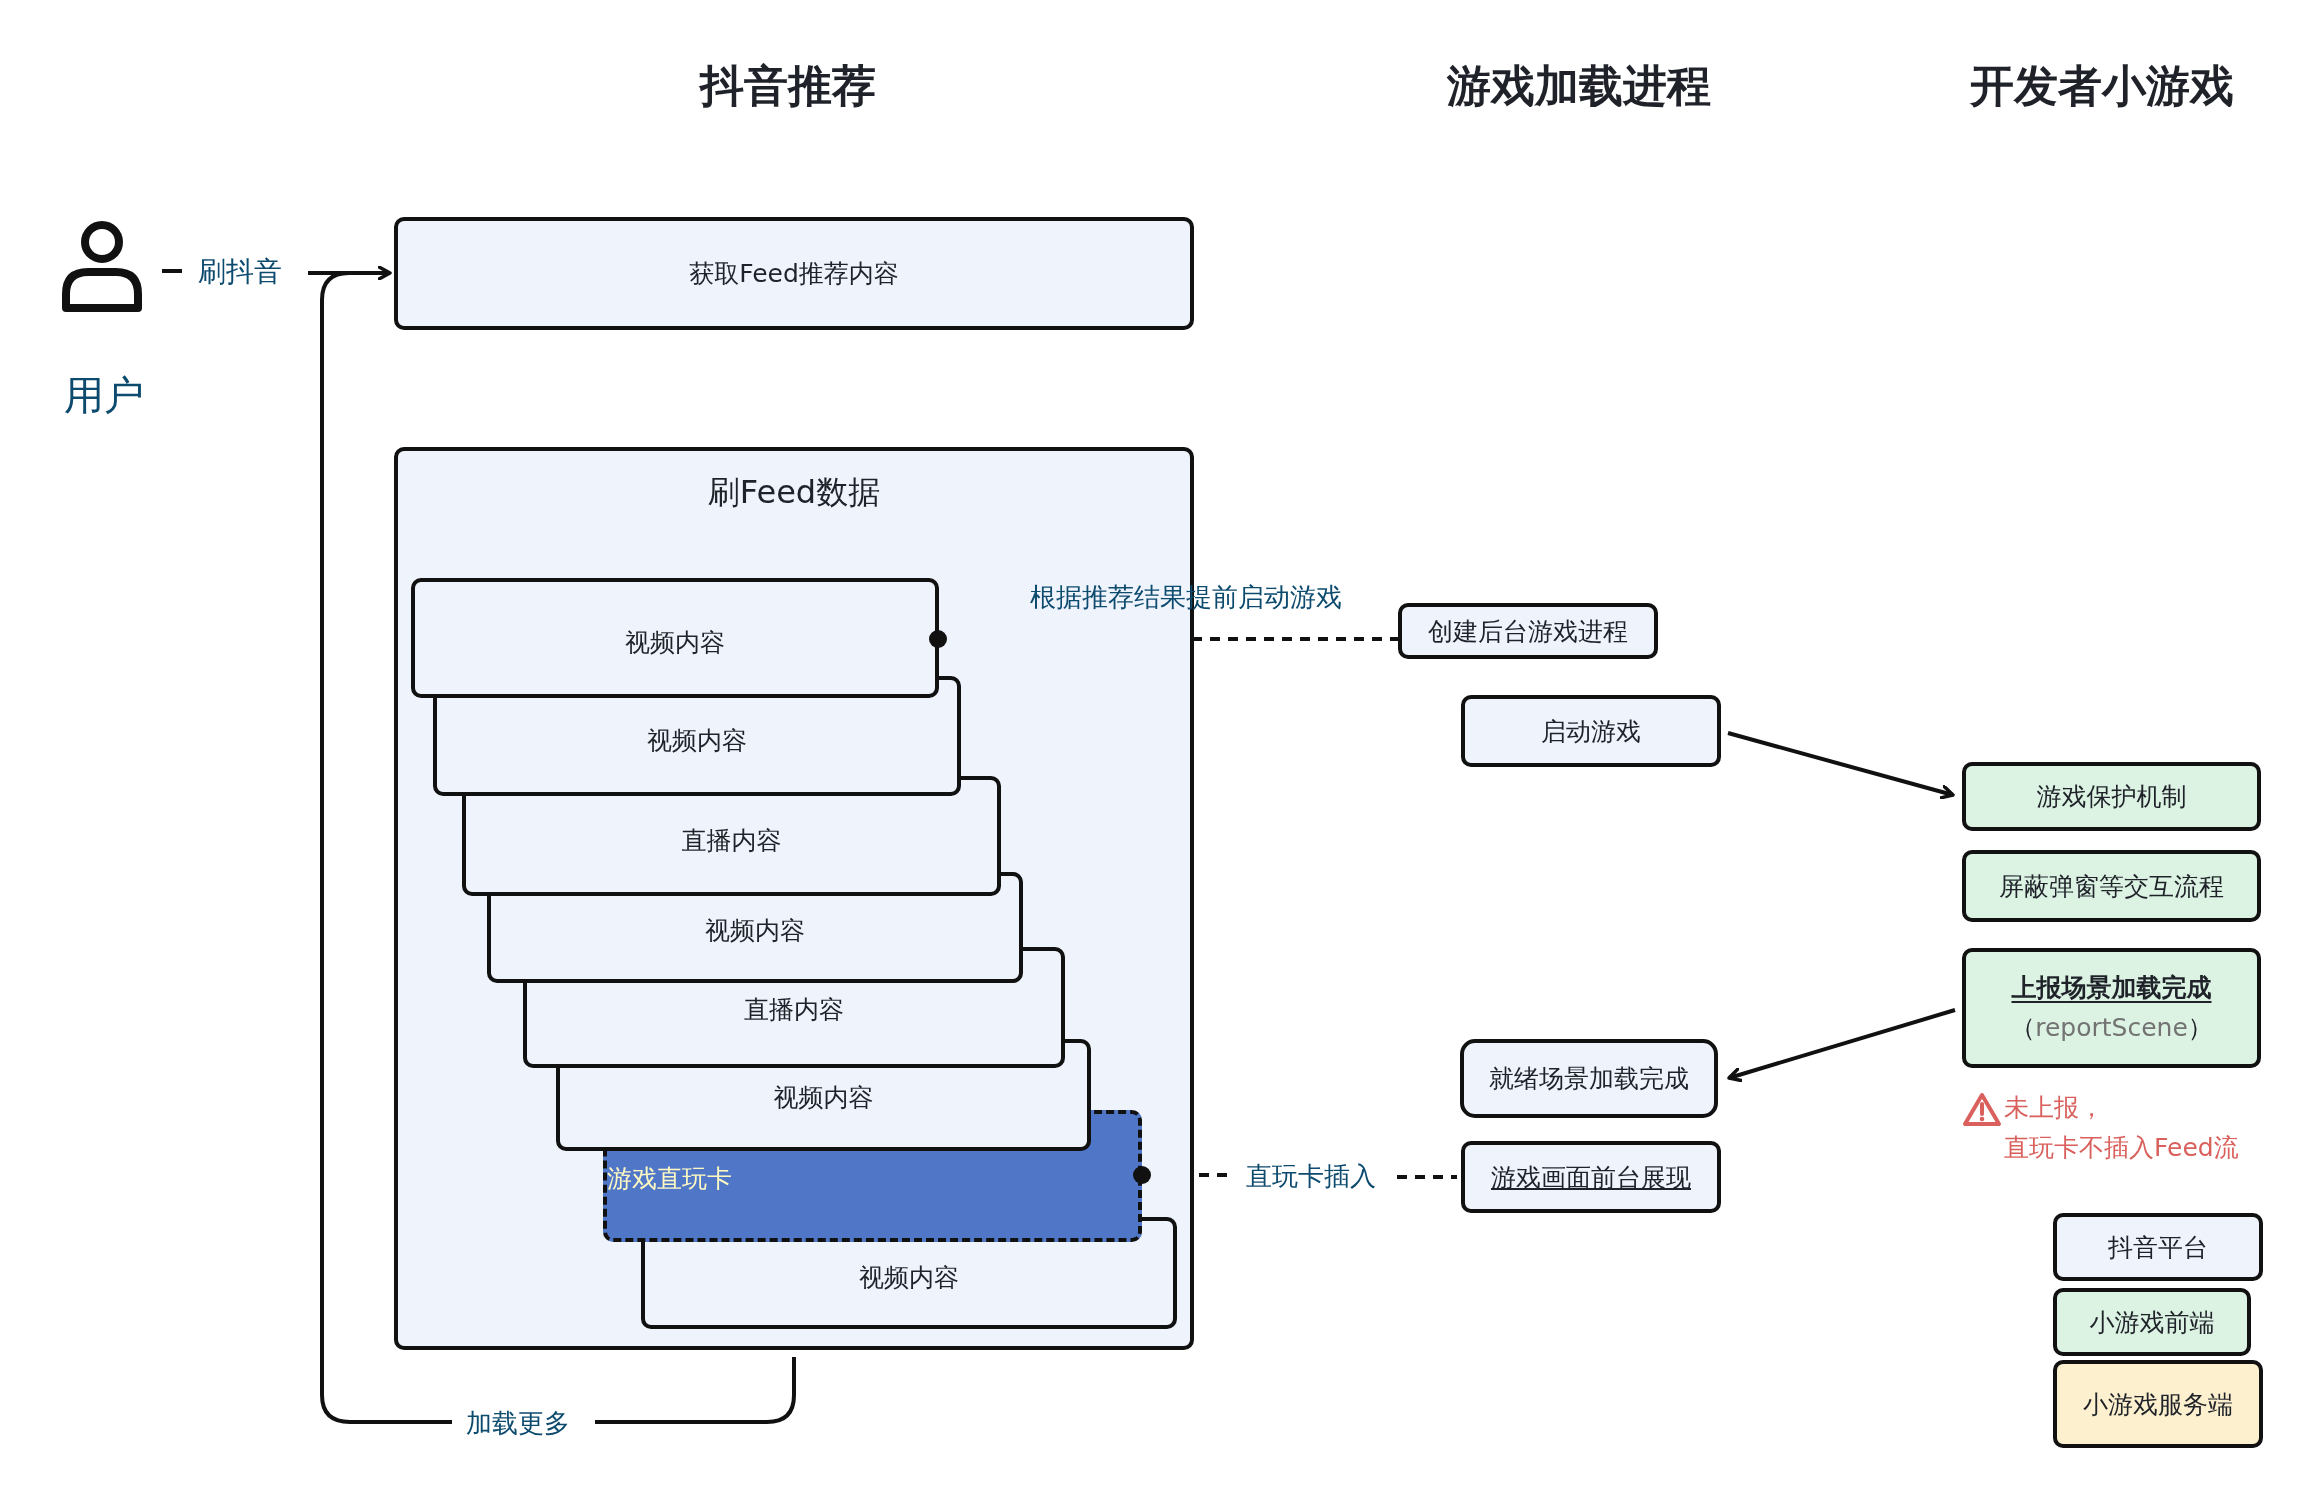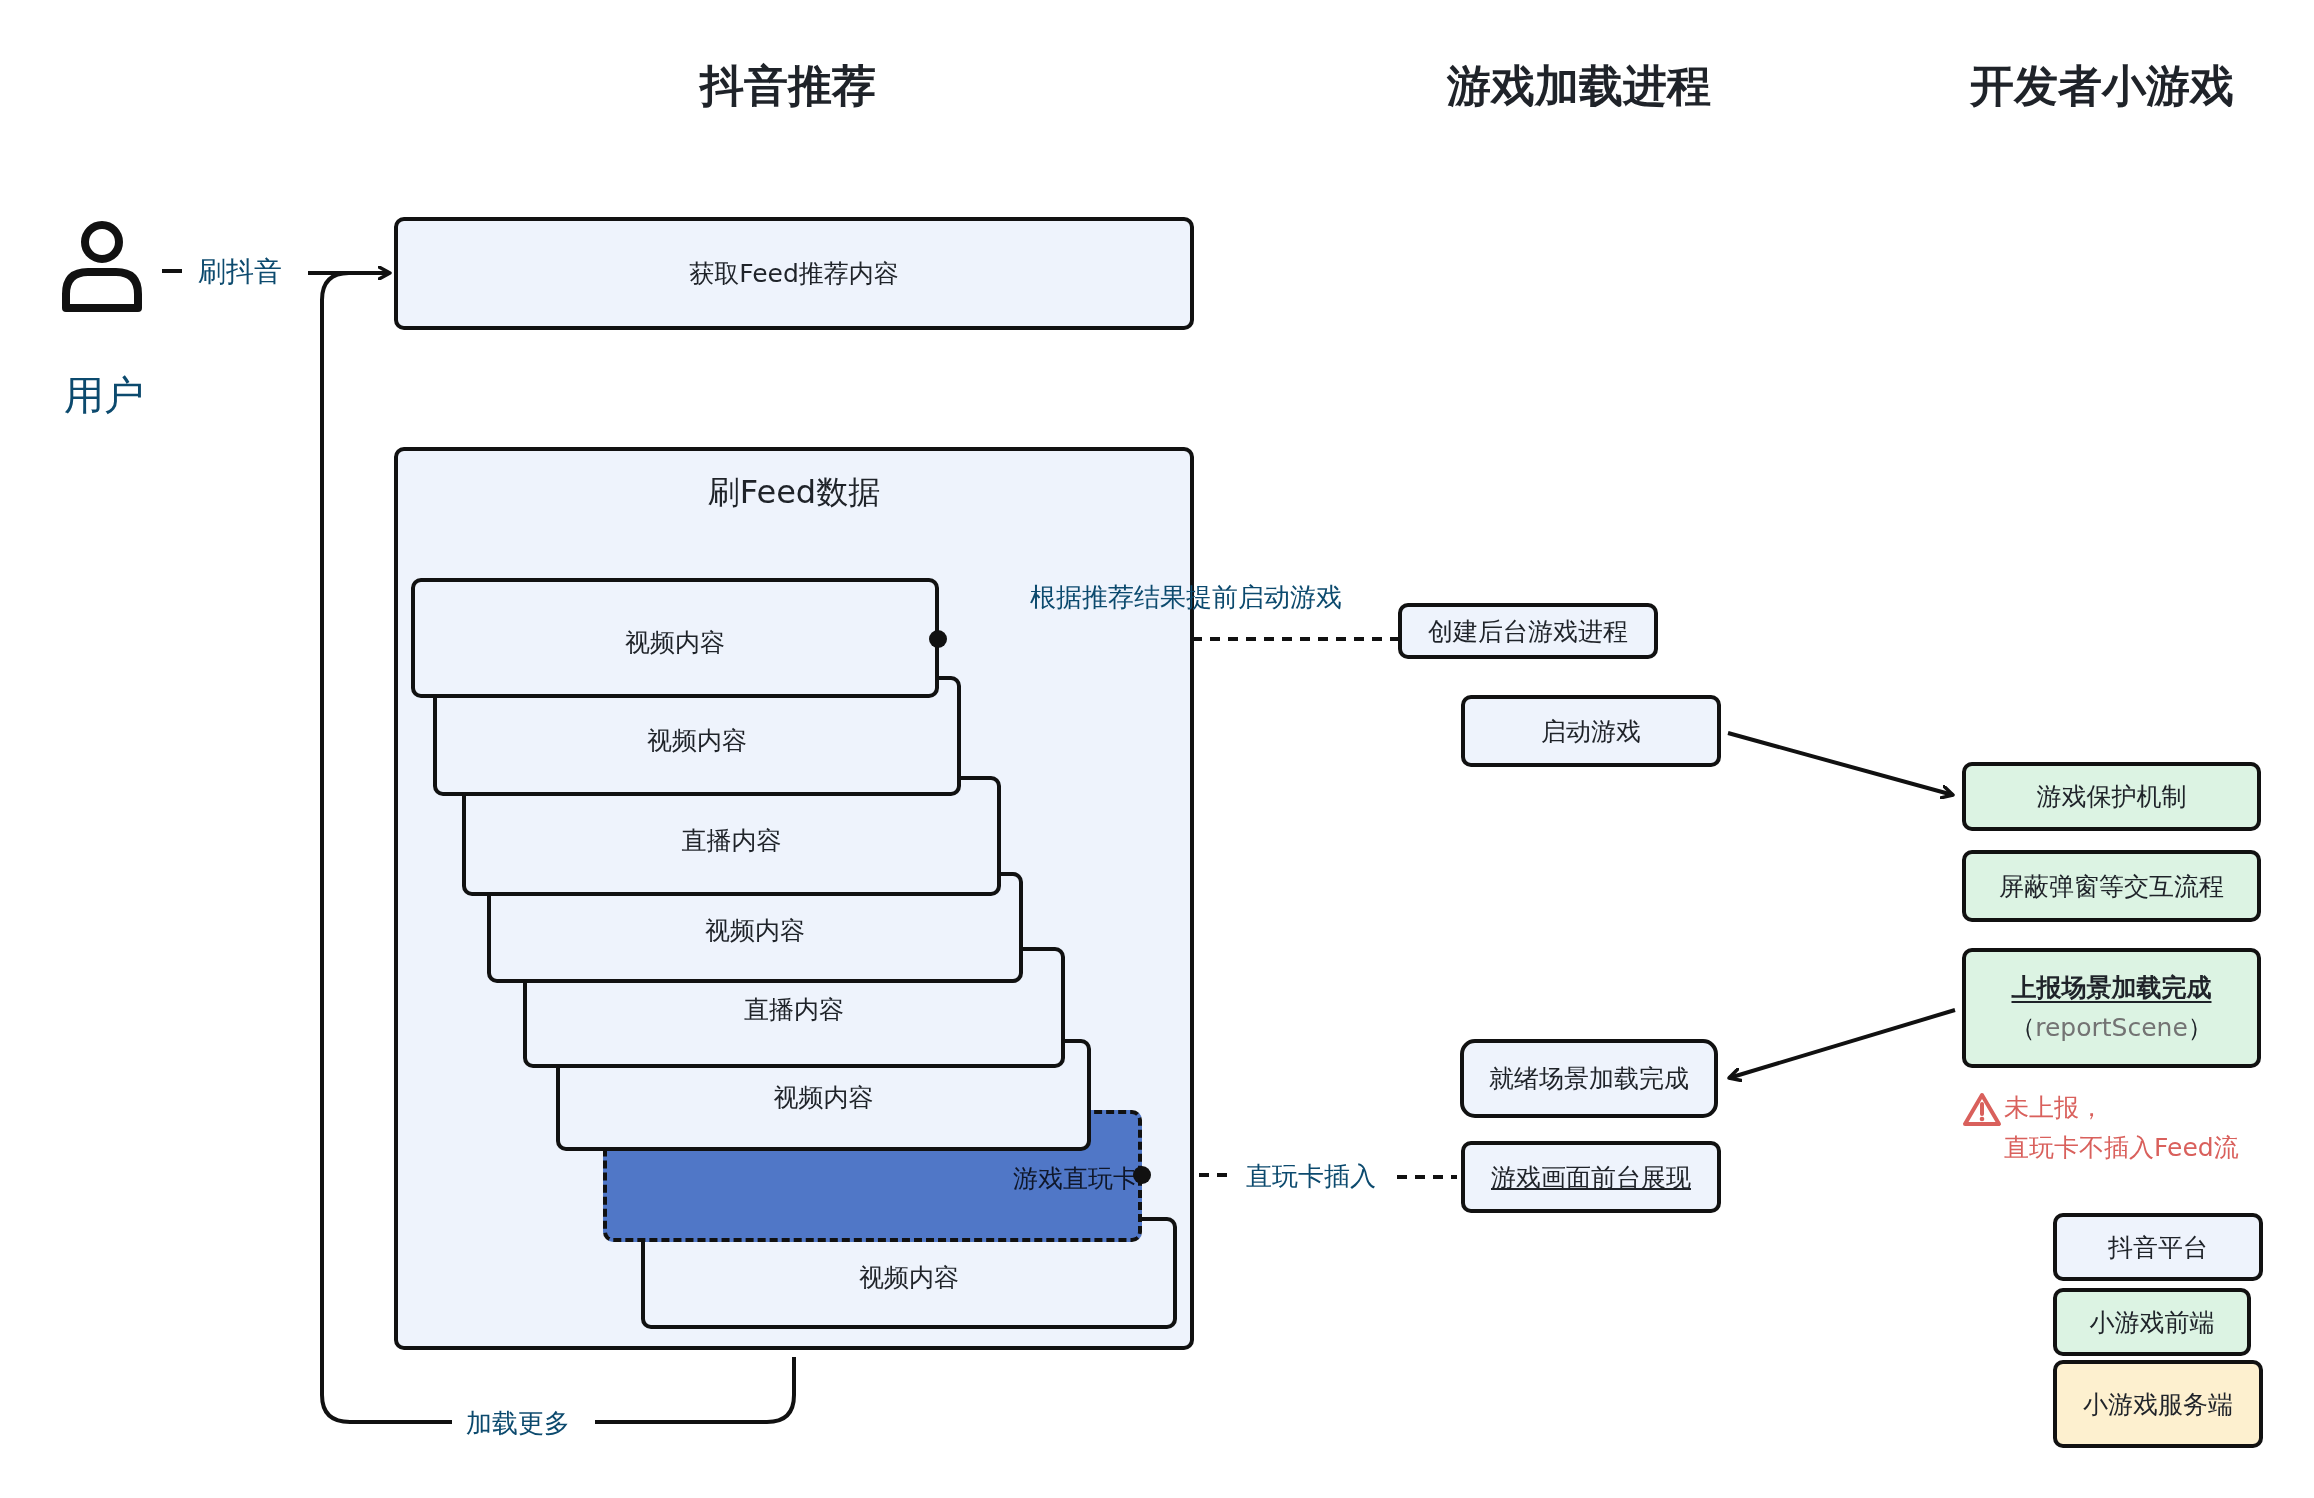--- a/index.html
+++ b/index.html
@@ -8,22 +8,22 @@
   .abs { position: absolute; box-sizing: border-box; }
   .col-title { font-size: 44px; font-weight: bold; color: #1f2329; white-space: nowrap; line-height: 1; }
   .box { border: 4px solid #111; border-radius: 10px; display: flex; align-items: center; justify-content: center;
          font-size: 25px; color: #1f2329; white-space: nowrap; }
   .blue { background: #eef3fc; }
   .green { background: #dcf3e3; }
   .yellow { background: #fdf0cf; }
   .card { border: 4px solid #111; border-radius: 10px; background: #eef3fc; font-size: 25px; color: #1f2329;
           display: flex; justify-content: center; white-space: nowrap; }
   .card span { display: block; }
-  .game-card { border: 4px dashed #111; border-radius: 10px; background: #5077c7; color: #0f172a; font-size: 25px;
-               display: flex; justify-content: flex-end; white-space: nowrap; }
+  .game-card { border: 4px dashed #111; border-radius: 10px; background: #5077c7; color: #fef9c3; font-size: 25px;
+               display: flex; justify-content: flex-start; white-space: nowrap; }
   .label { font-size: 25px; color: #0c4a6e; white-space: nowrap; background: transparent; line-height: 1; }
   .warn { color: #d9605c; font-size: 25px; line-height: 40px; white-space: nowrap; }
   svg.lines { position: absolute; left: 0; top: 0; }
   .strong-u { font-weight: bold; text-decoration: underline; text-underline-offset: 5px; }
   .api { color: #737373; }
 </style>
 </head>
 <body>
 
 <svg class="lines" width="2314" height="1498" viewBox="0 0 2314 1498">

